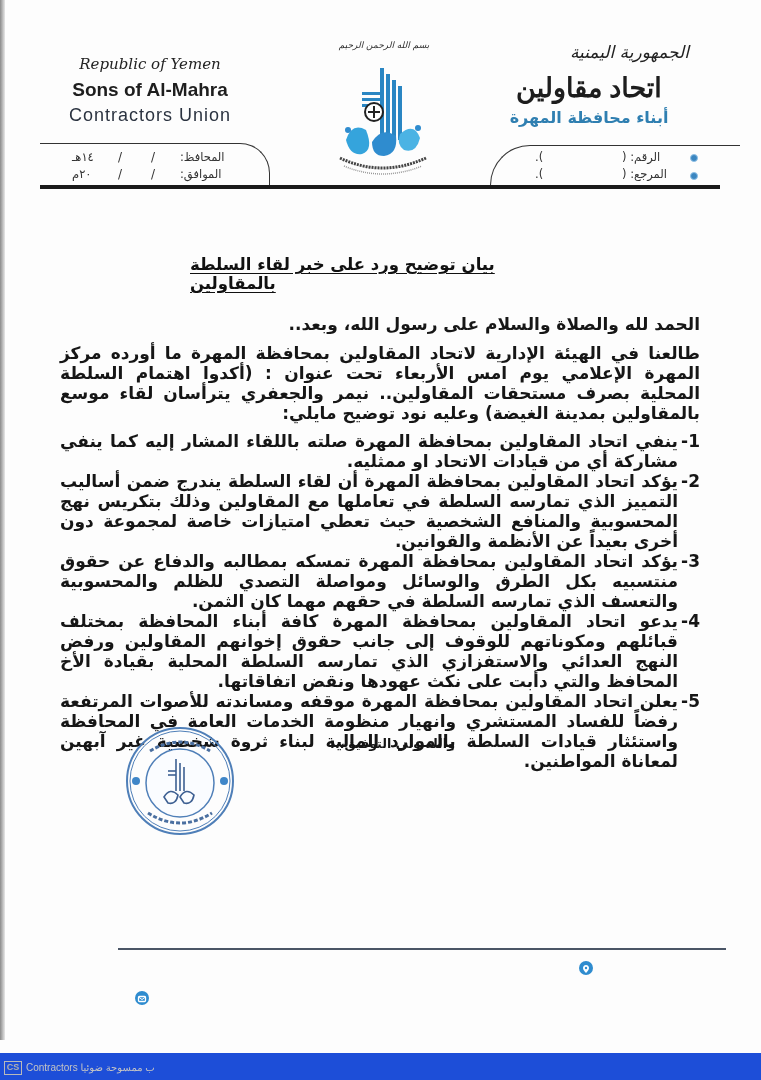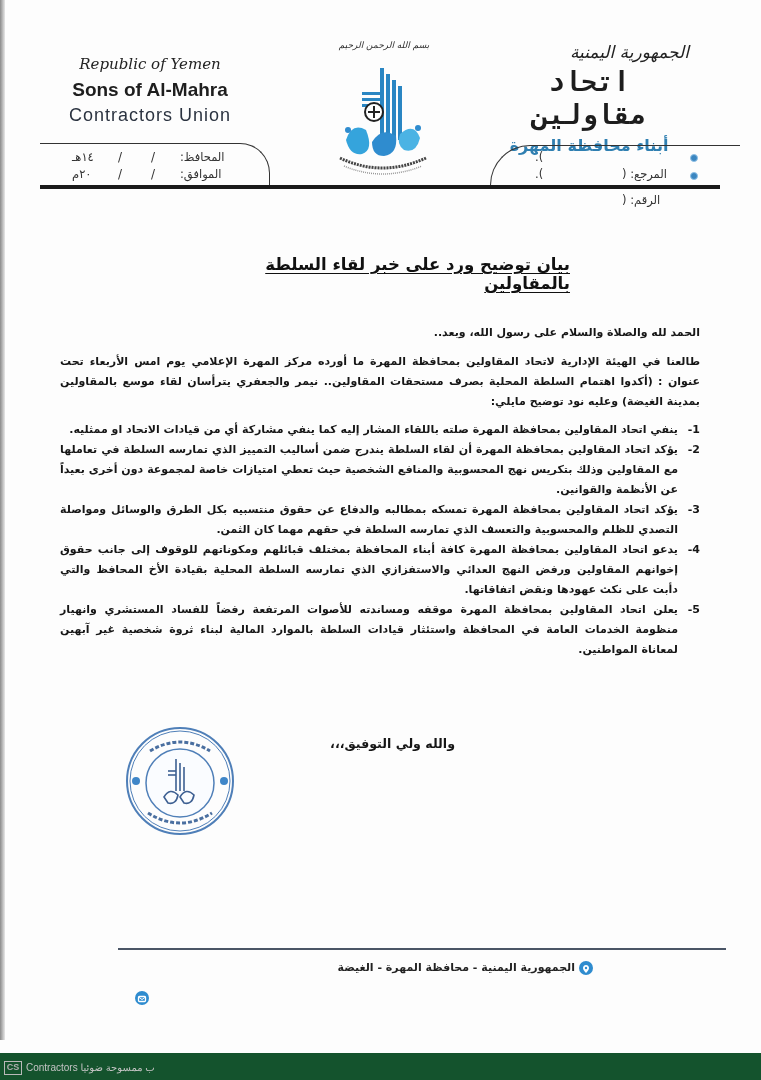--- a/index.html
+++ b/index.html
@@ -10,43 +10,43 @@
   .left-edge { position: absolute; left: 0; top: 0; width: 5px; height: 1040px; background: linear-gradient(to right,#8a8a8a,#e8e8e8); }
 
   
   .hdr-en { position: absolute; left: 60px; top: 55px; width: 180px; text-align: center; }
   .hdr-en .rep { font-family: "DejaVu Serif", serif; font-style: italic; font-size: 15px; color: #222; display:block; }
   .hdr-en .sons { font-family: "Liberation Sans", sans-serif; font-weight: bold; font-size: 19px; color: #1e1e1e; display:block; margin-top: 6px; }
   .hdr-en .cu { font-family: "Liberation Sans", sans-serif; font-size: 18px; color: #2b3340; letter-spacing: 1px; display:block; margin-top: 4px; }
 
   .hdr-ar { position: absolute; right: 72px; top: 42px; width: 200px; text-align: center; direction: rtl; }
   .hdr-ar .rep-ar { font-family: "DejaVu Serif", serif; font-style: italic; font-size: 17px; color: #222; display:block;text-align:right; }
-  .hdr-ar .union-ar { font-family: Liberation Mono, monospace; font-weight: bold; font-size: 27px; color: #1d1d1d; display:block; margin-top: 4px; }
+  .hdr-ar .union-ar { font-family: Liberation Serif, serif; font-weight: bold; font-size: 27px; color: #1d1d1d; display:block; margin-top: 10px; }
   .hdr-ar .sub-ar { font-family: "DejaVu Sans", sans-serif; font-weight: bold; font-size: 16px; color: #2f7fb1; display:block; margin-top: 4px; }
 
   
   .logo { position: absolute; left: 322px; top: 30px; width: 120px; height: 160px; }
 
   
   .date-box { position: absolute; left: 40px; top: 143px; width: 230px; height: 42px;
               border-top: 1.5px solid #333; border-right: 1.5px solid #333; border-top-right-radius: 30px; }
   .ref-box { position: absolute; left: 490px; top: 145px; width: 250px; height: 40px;
              border-top: 1.5px solid #333; border-left: 1.5px solid #333; border-top-left-radius: 40px; }
   .meta-row { position: absolute; font-size: 11.5px; color: #333; direction: rtl; white-space: nowrap; }
   .slash { position: absolute; font-size: 12px; color: #333; }
   .bullet { position: absolute; width: 8px; height: 8px; border-radius: 50%; background: #3b86c0; border: 1.5px solid #8ec0e6; }
 
   .hdr-rule { position: absolute; left: 40px; top: 185px; width: 680px; height: 4px; background: #1a1a1a; }
 
   
-  .title { position: absolute; left: 190px; top: 255px; width: 380px; text-align: right; direction: rtl;
+  .title { position: absolute; left: 190px; top: 255px; width: 380px; text-align: left; direction: rtl;
            font-weight: bold; font-size: 16.5px; text-decoration: underline; text-underline-offset: 3px; color: #111; }
 
-  .body { position: absolute; left: 60px; top: 323px; width: 640px; direction: rtl; text-align: justify;
-          font-family: "DejaVu Sans", sans-serif; font-weight: bold; font-size: 11px; line-height: 20px; color: #161616; }
+  .body { position: absolute; left: 60px; top: 314px; width: 640px; direction: rtl; text-align: justify;
+          font-family: "DejaVu Sans", sans-serif; font-weight: bold; font-size: 17px; line-height: 20px; color: #161616; }
   .body p { margin: 0; }
   .greet { margin-bottom: 9px !important; }
   .intro { margin-bottom: 8px !important; }
   .points { list-style: none; }
   .points li { position: relative; padding-right: 22px; }
   .points li .num { position: absolute; right: 0; top: 0; direction: ltr; }
 
   .closing { position: absolute; left: 280px; top: 736px; width: 175px; direction: rtl; text-align: right;
              font-weight: bold; font-size: 12.6px; color: #161616; }
   .issued { position: absolute; left: 290px; top: 797px; width: 420px; direction: rtl; text-align: right;
@@ -55,21 +55,21 @@
   .stamp { position: absolute; left: 124px; top: 725px; width: 112px; height: 112px; }
 
   
   .foot-rule { position: absolute; left: 118px; top: 948px; width: 608px; height: 2px; background: #4a5566; }
   .addr { position: absolute; left: 155px; top: 961px; width: 420px; direction: rtl; text-align: right;
           font-size: 11px; color: #222; font-weight: bold; white-space: nowrap; letter-spacing: 0.5px; }
   .email { position: absolute; left: 160px; top: 988px; font-family: "Liberation Sans", sans-serif; font-size: 17px;
            letter-spacing: 7px; color: #222; }
   .ico-circle { position: absolute; width: 14px; height: 14px; border-radius: 50%; background: #2f8ccf; }
 
-  .scanner { position: absolute; left: 0; top: 1053px; width: 761px; height: 27px; background: #14532d; }
+  .scanner { position: absolute; left: 0; top: 1053px; width: 761px; height: 27px; background: #1d4ed8; }
   .cs-logo { position: absolute; left: 4px; top: 8px; width: 18px; height: 14px; border: 1.5px solid #b9b9b9;
              font-family: "Liberation Sans", sans-serif; font-size: 9px; font-weight: bold; color: #b0b0b0; line-height: 11px; text-align: center; }
   .cs-text { position: absolute; left: 26px; top: 9px; font-family: "Liberation Sans", sans-serif; font-size: 10px; color: #c4c4c4; white-space: nowrap; }
 </style>
 </head>
 <body>
 
 <div class="page">
   <div class="left-edge"></div>
 
@@ -115,21 +115,21 @@
   <span class="slash" style="left:151px; top:150px;">/</span>
   <span class="slash" style="left:118px; top:150px;">/</span>
   <span class="slash" style="left:151px; top:167px;">/</span>
   <span class="slash" style="left:118px; top:167px;">/</span>
   <div class="meta-row" style="left:72px; top:150px;">١٤هـ</div>
   <div class="meta-row" style="left:72px; top:167px;">٢٠م</div>
 
   <div class="ref-box"></div>
   <span class="bullet" style="left:690px; top:154px;"></span>
   <span class="bullet" style="left:690px; top:172px;"></span>
-  <div class="meta-row" style="left:622px; top:150px;margin-top:43px;">الرقم: (</div>
+  <div class="meta-row" style="left:622px; top:150px;">الرقم: (</div>
   <div class="meta-row" style="left:622px; top:167px;">المرجع: (</div>
   <div class="meta-row" style="left:535px; top:150px;">).</div>
   <div class="meta-row" style="left:535px; top:167px;">).</div>
 
   <div class="hdr-rule"></div>
 
   <div class="title">بيان توضيح ورد على خبر لقاء السلطة بالمقاولين</div>
 
   <div class="body">
     <p class="greet">الحمد لله والصلاة والسلام على رسول الله، وبعد..</p>
@@ -175,21 +175,20 @@
         <line x1="44" y1="50" x2="52" y2="50"></line>
       </g>
       <path d="M40 72 Q46 62 54 70 Q52 80 44 78 Z" fill="none" stroke="#3d5f92" stroke-width="1.6"></path>
       <path d="M56 72 Q62 62 70 70 Q68 80 60 78 Z" fill="none" stroke="#3d5f92" stroke-width="1.6"></path>
     </svg>
   </div>
 
   <div class="closing">والله ولي التوفيق،،،</div>
 
   <div class="foot-rule"></div>
-  <div class="addr">الجمهورية اليمنية - محافظة المهرة - الغيضة</div>
   <span class="ico-circle" style="left:579px; top:961px;">
     <svg width="14" height="14" viewBox="0 0 14 14">
         <path d="M7 3 C5 3 4 4.5 4 6 C4 8 7 11 7 11 C7 11 10 8 10 6 C10 4.5 9 3 7 3 Z" fill="#fff"></path>
         <circle cx="7" cy="6" r="1.2" fill="#2f8ccf"></circle>
       </svg>
   </span>
   <span class="ico-circle" style="left:135px; top:991px;">
     <svg width="14" height="14" viewBox="0 0 14 14">
         <rect x="3.5" y="4.5" width="7" height="5" rx="1" fill="none" stroke="#fff" stroke-width="1.3"></rect>
         <path d="M3.5 5 L7 7.5 L10.5 5" stroke="#fff" stroke-width="1" fill="none"></path>

